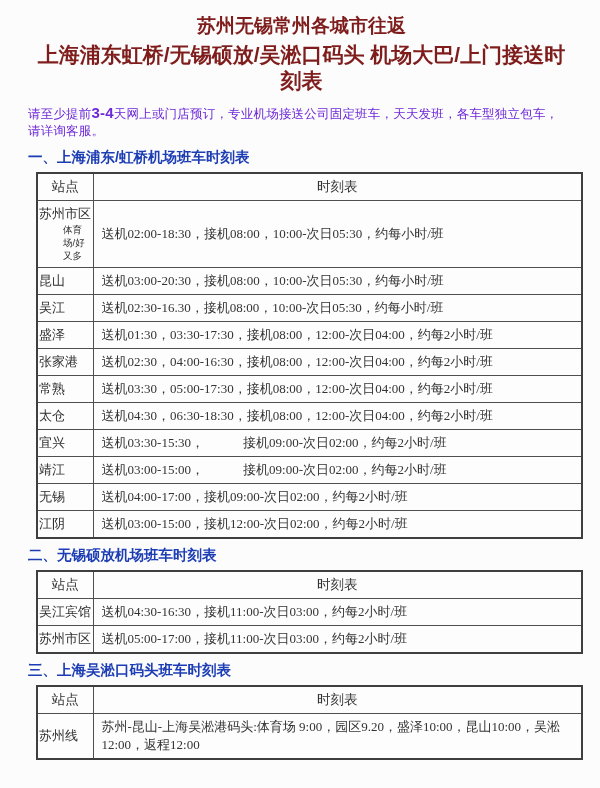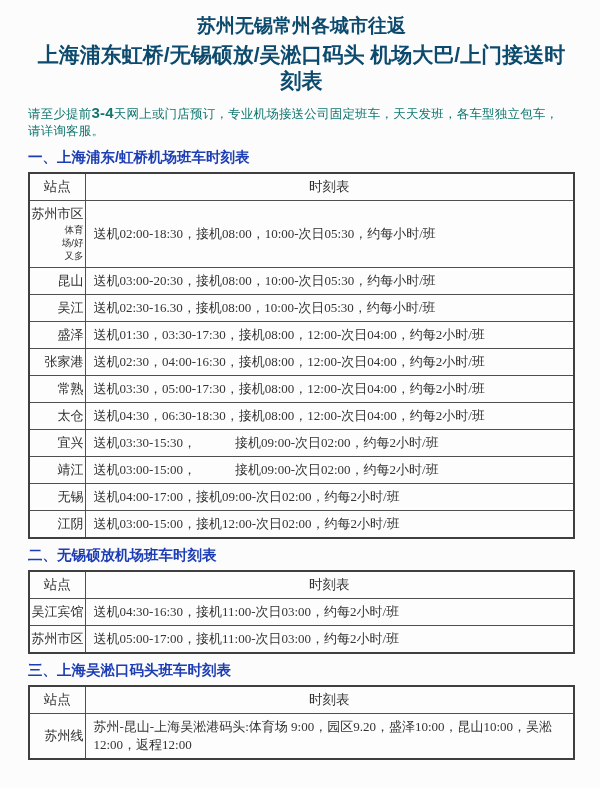--- a/index.html
+++ b/index.html
@@ -2,31 +2,31 @@
 <html><head>
 <meta charset="utf-8">
 <style>
   html,body{margin:0;padding:0;background:#ffffff;}
   .page{
     width:600px;height:788px;box-sizing:border-box;
     padding:6px 25px 0 28px;background:#fcfcfc;overflow:hidden;
     font-family:"Liberation Sans","DejaVu Sans",sans-serif;
     color:#2e2e2e;
   }
-  .title{ text-align:center;font-weight:bold;color:#0c4a6e;line-height:1.25; }
+  .title{ text-align:center;font-weight:bold;color:#7f1d1d;line-height:1.25; }
   .title1{ font-size:19px;margin:8px 0 4px 0; }
   .title2{ font-size:21px;margin:3px 0 10px 0; }
-  .notice{ font-size:12.5px;color:#0f766e;margin:4px 8px 8px 0;letter-spacing:.2px; }
+  .notice{ font-size:12.5px;color:#6d28d9;margin:4px 8px 8px 0;letter-spacing:.2px; }
   .notice .em{ font-size:15px;font-weight:bold; }
   .sec{ color:#1c3db4;font-size:14.5px;font-weight:bold;margin:7px 0 5px 0; }
   table{ width:100%;border-collapse:collapse;table-layout:fixed;background:#fdfdfd;
-         border:2px solid #3f3f3f; }
+         border:2px solid #3f3f3f;margin-left:8px; }
   th,td{ border:1px solid #4f4f4f;padding:2px 4px;font-weight:normal; }
   th{ text-align:center;font-size:13.5px;padding:4px 2px;color:#333; }
-  td.station{ text-align:right;font-size:13px;padding:4px 1px; }
+  td.station{ text-align:left;font-size:13px;padding:4px 1px; }
   td.sched{ text-align:left;font-size:13px;padding:4px 8px;color:#333;font-family:Liberation Serif, serif; }
   .t-sched col.c-station{ width:56px; }
   .st-main{ font-size:13px; }
   .st-sub{ font-size:9.5px;margin-top:1px;padding-left:24px; }
   .t1 tbody tr{ height:23px; }
   .t23 tbody tr{ height:24px;padding-left:12px; }
 </style>
 </head>
 <body>
 

